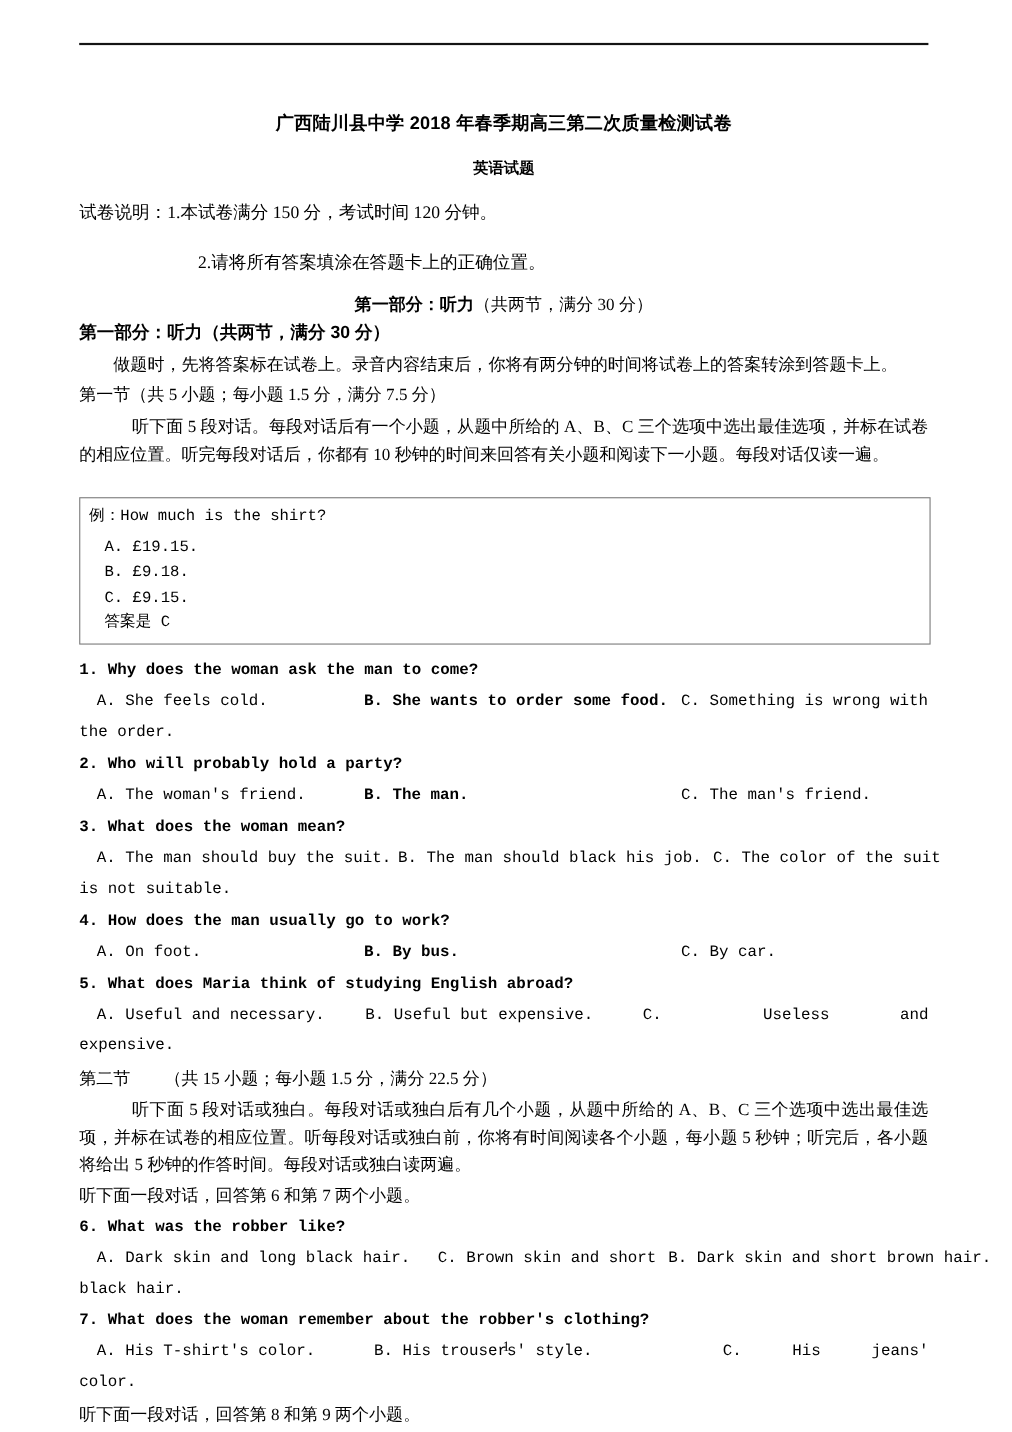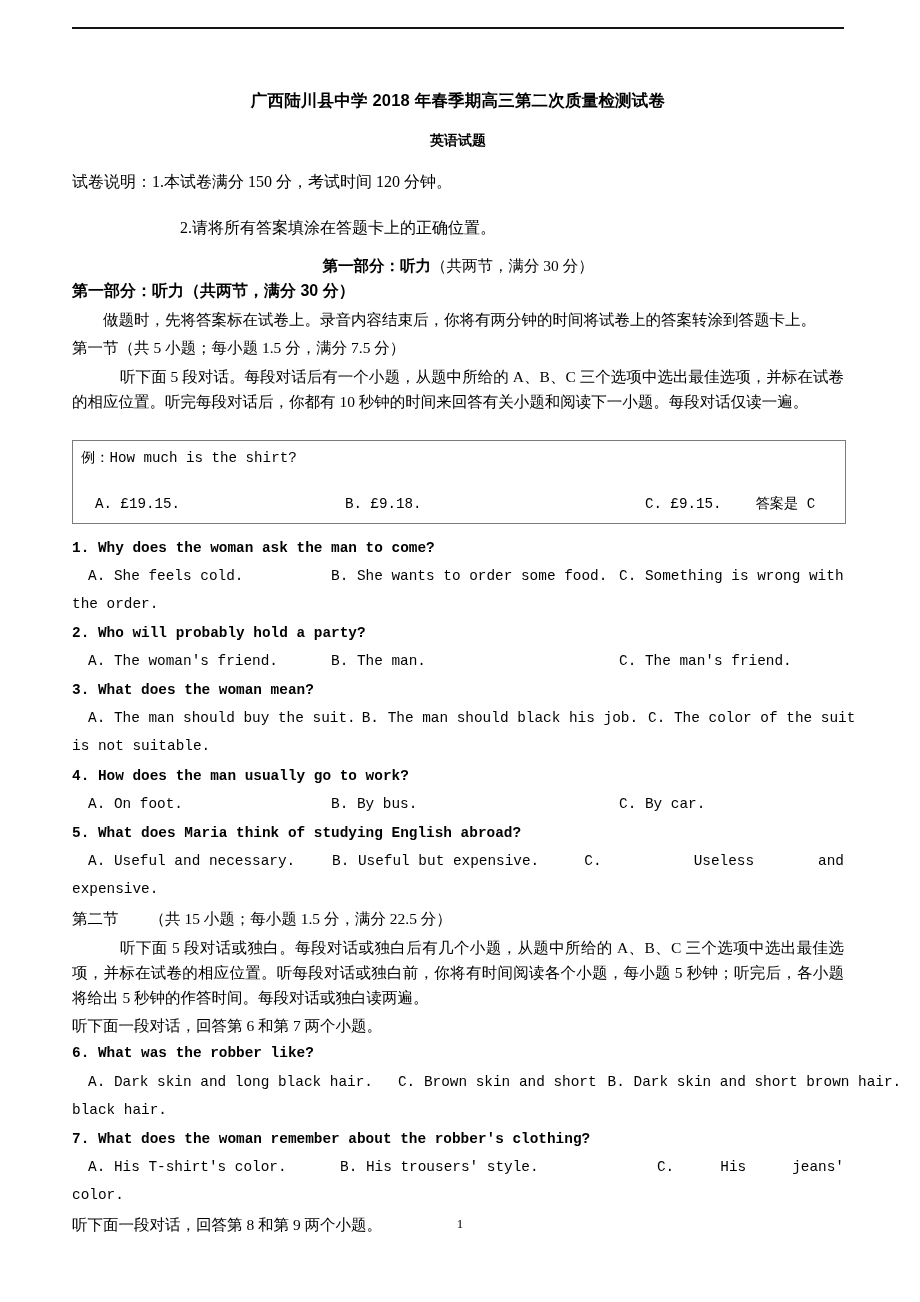--- a/index.html
+++ b/index.html
@@ -16,21 +16,21 @@
     width: 920px;
     height: 1302px;
     margin: 0 auto;
     background: #ffffff;
     overflow: hidden;
     box-sizing: border-box;
   }
   .content {
     position: absolute;
     left: 72px;
-    top: 0;
+    top: 12px;
     width: 772px;
   }
   .header-rule {
     margin-top: 27px;
     height: 0;
     border-top: 2.2px solid #141414;
     width: 772px;
   }
   .doc-title {
     text-align: center;
@@ -103,23 +103,24 @@
   }
   .example-q {
     font-family: "Liberation Mono", "DejaVu Sans Mono", monospace;
     font-size: 14.2px;
     line-height: 1.6;
   }
   .example-opts {
     font-family: "Liberation Mono", "DejaVu Sans Mono", monospace;
     font-size: 14.2px;
     line-height: 1.6;
-    margin-top: 23px;
+    margin-top: 5px;
     display: flex;
     padding-left: 14px;
+    flex-direction: column;
   }
   .eo-a { width: 250px; }
   .eo-b { width: 300px; }
   .eo-c { white-space: pre; }
   .q-stem {
     font-family: "Liberation Mono", "DejaVu Sans Mono", monospace;
     font-size: 14.4px;
     line-height: 1.95;
     margin-top: 1px;
     white-space: nowrap;
@@ -131,21 +132,21 @@
     line-height: 1.95;
   }
   .opt-row {
     font-family: "Liberation Mono", "DejaVu Sans Mono", monospace;
     font-size: 14.4px;
     line-height: 1.95;
     display: flex;
     padding-left: 16px;
   }
   .col-a { width: 243px; flex: 0 0 auto; }
-  .col-b { width: 288px; flex: 0 0 auto; }
+  .col-b { width: 288px; flex: 0 0 auto; font-weight: bold; }
   .col-c { flex: 1 1 auto; }
   .justify-line {
     font-family: "Liberation Mono", "DejaVu Sans Mono", monospace;
     font-size: 14.4px;
     line-height: 1.95;
     display: flex;
     padding-left: 16px;
   }
   .page-number {
     position: absolute;

